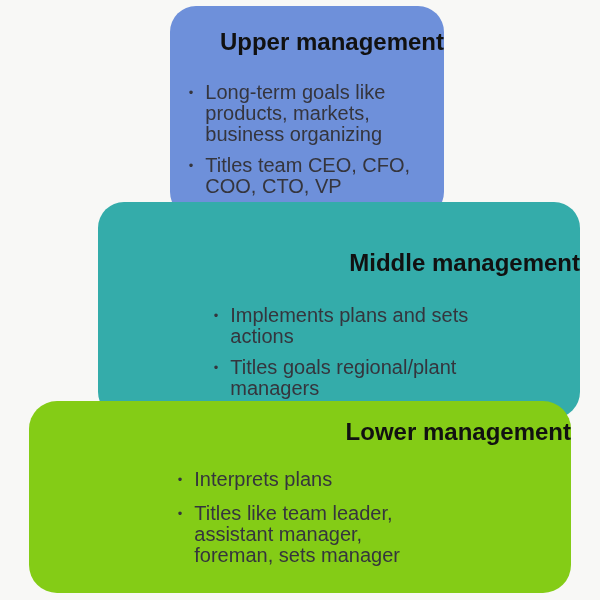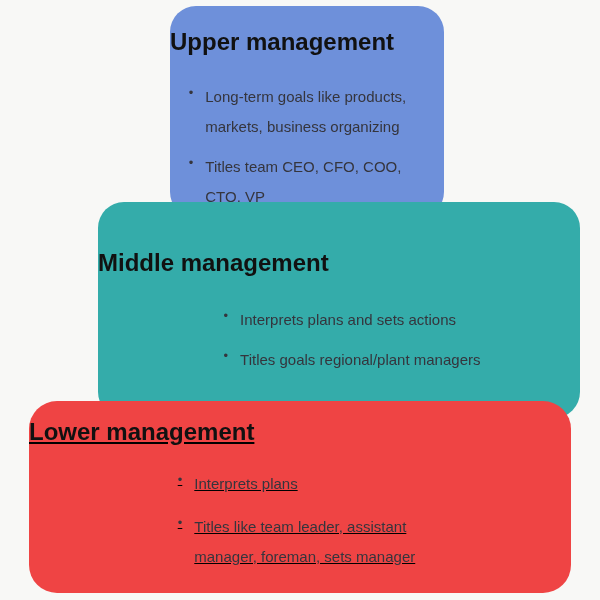--- a/index.html
+++ b/index.html
@@ -47,21 +47,21 @@
     padding-top: 16px;
     border-radius: 28px;
     z-index: 3;
   }
   .card-title {
     margin: 0;
     font-size: 24px;
     line-height: 30px;
     font-weight: 700;
     color: #111111;
-    text-align: left;
+    text-align: right;
     letter-spacing: 0;
   }
   .bullet-list {
     width: fit-content;
     margin: 0 auto;
     position: relative;
     text-align: left;
   }
   .card.upper .bullet-list { margin-top: 25px; left: 0; }
   .card.middle .bullet-list { margin-top: 27px; left: 13px; }
@@ -74,22 +74,22 @@
   .card.middle .bullet-item + .bullet-item { margin-top: 10px; }
   .card.lower .bullet-item + .bullet-item { margin-top: 13px; }
   .bullet-dot {
     flex: 0 0 auto;
     font-size: 13px;
     line-height: 21px;
     color: #35353d;
     margin-right: 12px;
   }
   .bullet-text {
-    font-size: 15px;
-    line-height: 30px;
+    font-size: 20px;
+    line-height: 21px;
     color: #35353d;
   }
   .card.upper .bullet-text { max-width: 220px; }
   .card.middle .bullet-text { max-width: 260px; }
   .card.lower .bullet-text { max-width: 248px; }
 </style>
 </head>
 <body>
 
 <div class="stage" style="background-color: rgb(248, 248, 246);">
@@ -106,30 +106,30 @@
         <span class="bullet-text">Titles team CEO, CFO, COO, CTO, VP</span>
       </div>
     </div>
   </section>
 
   <section class="card middle" style="background-color: rgb(52, 172, 170);">
     <h2 class="card-title">Middle management</h2>
     <div class="bullet-list">
       <div class="bullet-item">
         <span class="bullet-dot">•</span>
-        <span class="bullet-text">Interprets plans and sets actions</span>
+        <span class="bullet-text">Implements plans and sets actions</span>
       </div>
       <div class="bullet-item">
         <span class="bullet-dot">•</span>
         <span class="bullet-text">Titles goals regional/plant managers</span>
       </div>
     </div>
   </section>
 
-  <section class="card lower" style="background-color: #ef4444; text-decoration: underline;">
+  <section class="card lower" style="background-color: #84cc16;">
     <h2 class="card-title">Lower management</h2>
     <div class="bullet-list">
       <div class="bullet-item">
         <span class="bullet-dot">•</span>
         <span class="bullet-text">Interprets plans</span>
       </div>
       <div class="bullet-item">
         <span class="bullet-dot">•</span>
         <span class="bullet-text">Titles like team leader, assistant manager, foreman, sets manager</span>
       </div>

